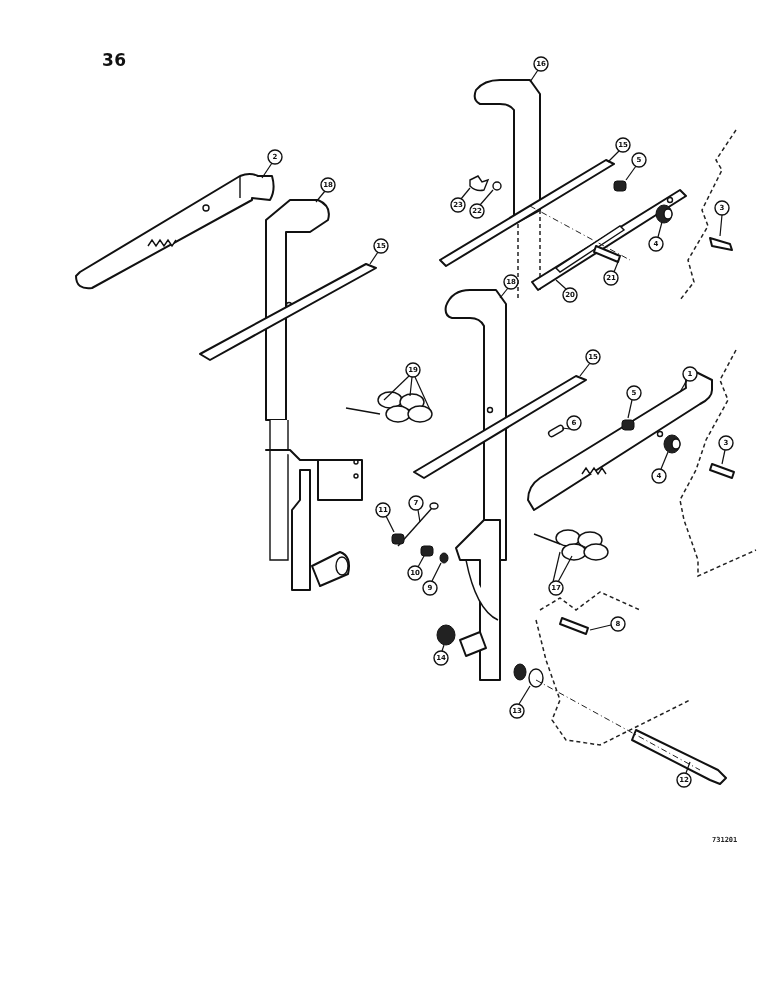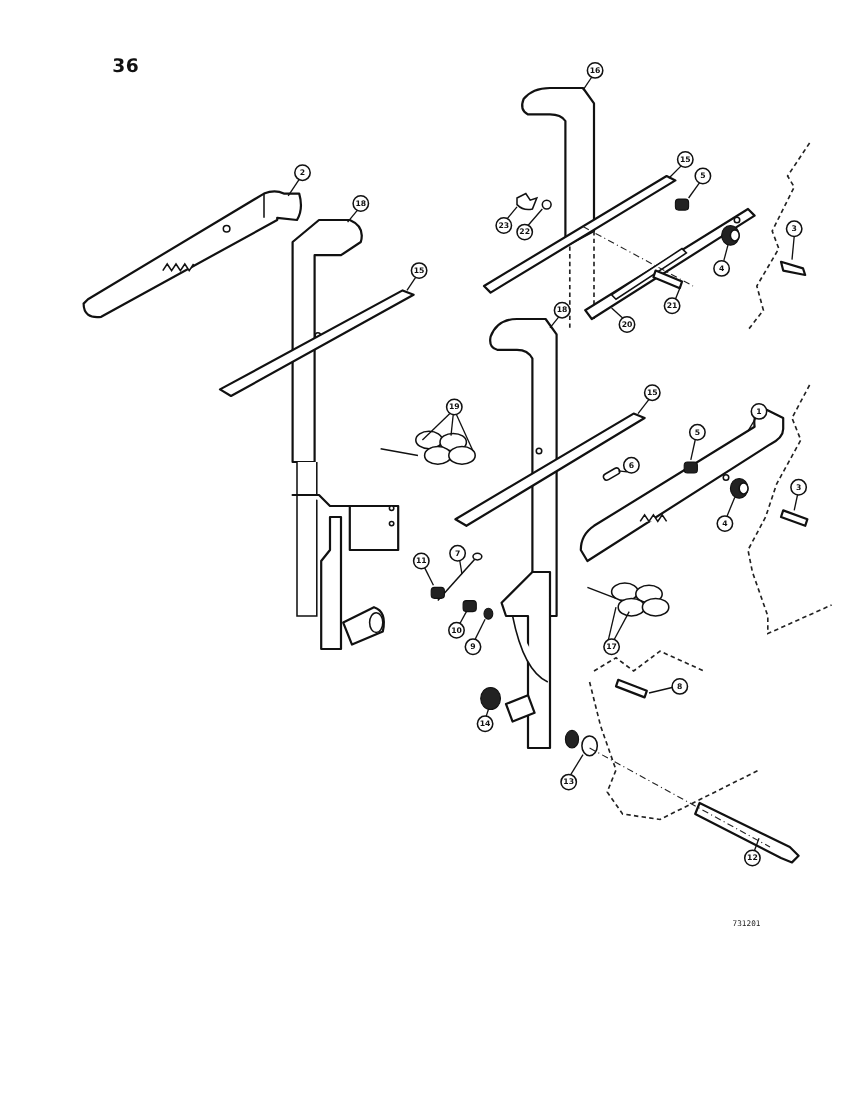--- a/index.html
+++ b/index.html
@@ -1,18 +1,18 @@
 <!DOCTYPE html>
 <html><head>
   <meta charset="utf-8">
   <style>
     html, body { margin: 0; padding: 0; background: #ffffff; }
     body { width: 780px; height: 1000px; position: relative; overflow: hidden; font-family: "Liberation Sans", sans-serif; color: #111; }
     .page-number { position: absolute; left: 86px; top: 50px; font-weight: bold; font-size: 17px; font-family: "DejaVu Sans", sans-serif; letter-spacing: 0.5px; margin-left: 16px; }
-    .ref-code { position: absolute; left: 666px; top: 836px; font-size: 7px; font-family: "DejaVu Sans Mono", monospace; color: #222; }
+    .ref-code { position: absolute; left: 712px; top: 836px; font-size: 7px; font-family: "DejaVu Sans Mono", monospace; color: #222; font-weight: bold; }
     svg.drawing { position: absolute; left: 0; top: 0; width: 780px; height: 1000px; }
     .part { fill: #fff; stroke: #111; stroke-width: 2; stroke-linejoin: round; stroke-linecap: round; }
     .part-thin { fill: #fff; stroke: #111; stroke-width: 1.4; }
     .hidden-line { fill: none; stroke: #222; stroke-width: 1.5; stroke-dasharray: 4 3; }
     .center-line { fill: none; stroke: #222; stroke-width: 1; stroke-dasharray: 6 3 1 3; }
     .leader { stroke: #111; stroke-width: 1.2; fill: none; }
     .callout-circle { fill: #fff; stroke: #111; stroke-width: 1.4; }
     .callout-text { font-family: "DejaVu Sans", sans-serif; font-size: 7px; font-weight: bold; text-anchor: middle; dominant-baseline: central; fill: #111; }
     .dark { fill: #222; stroke: #111; stroke-width: 1; }
   </style>

